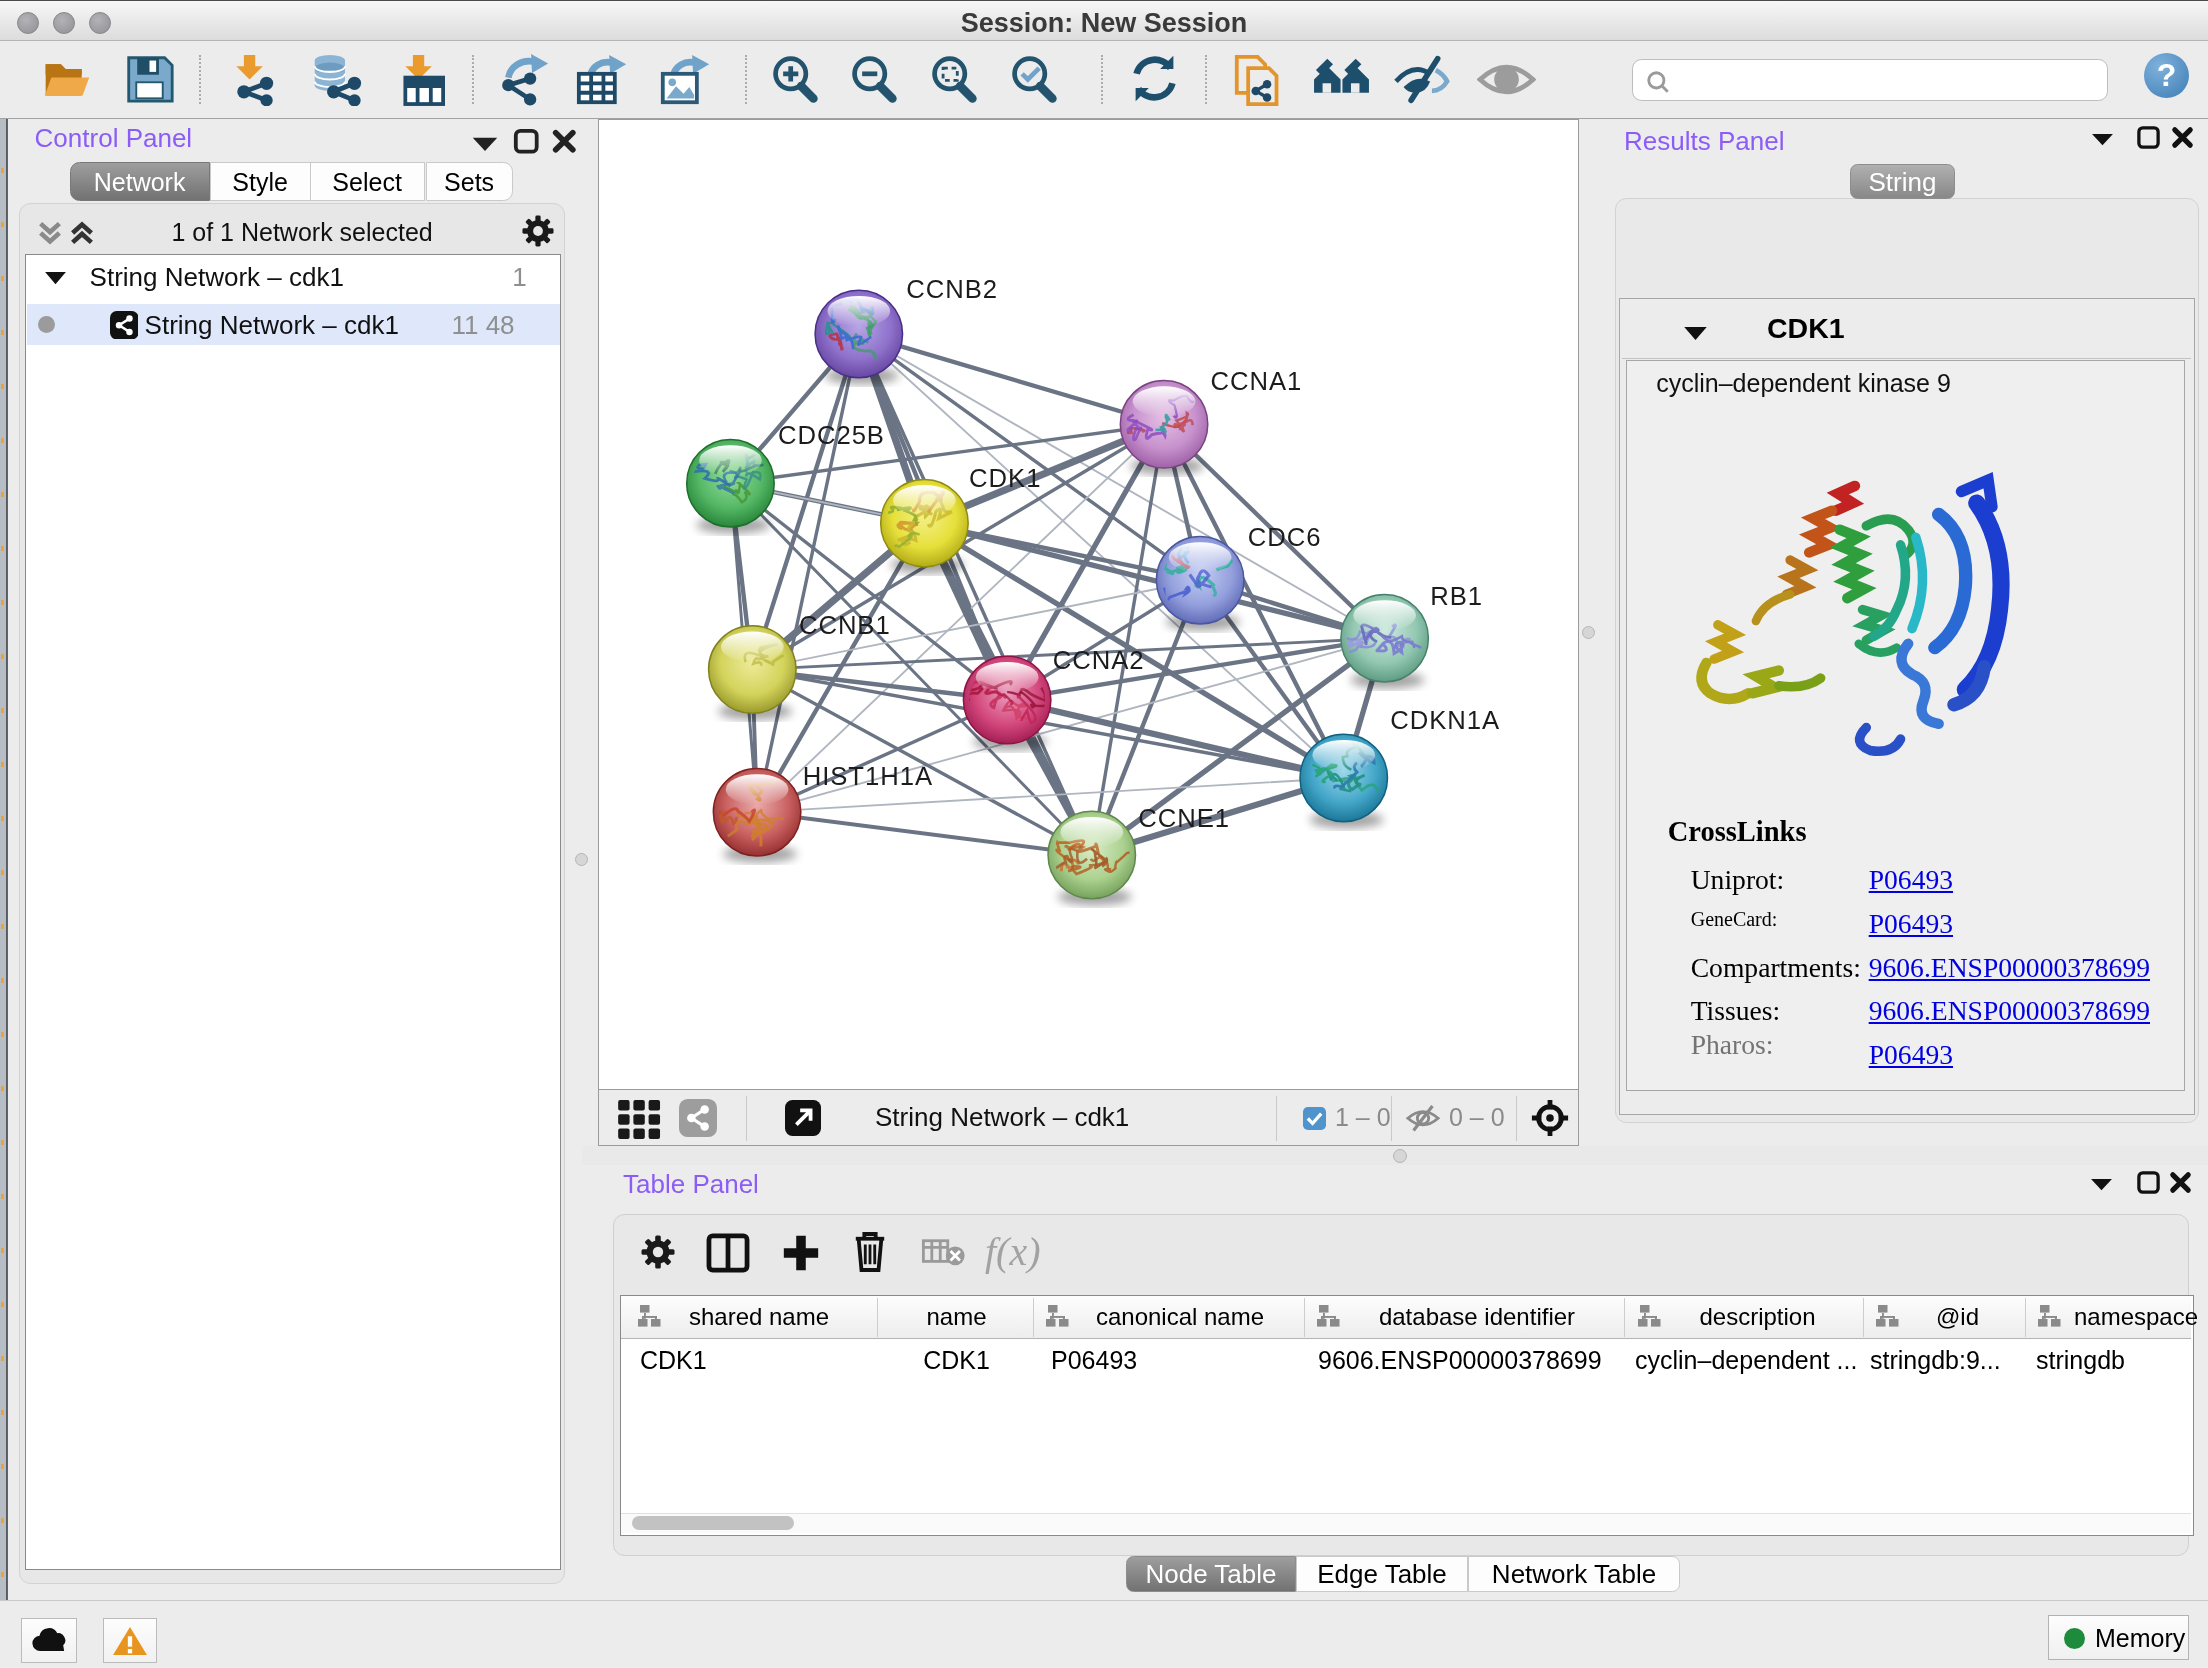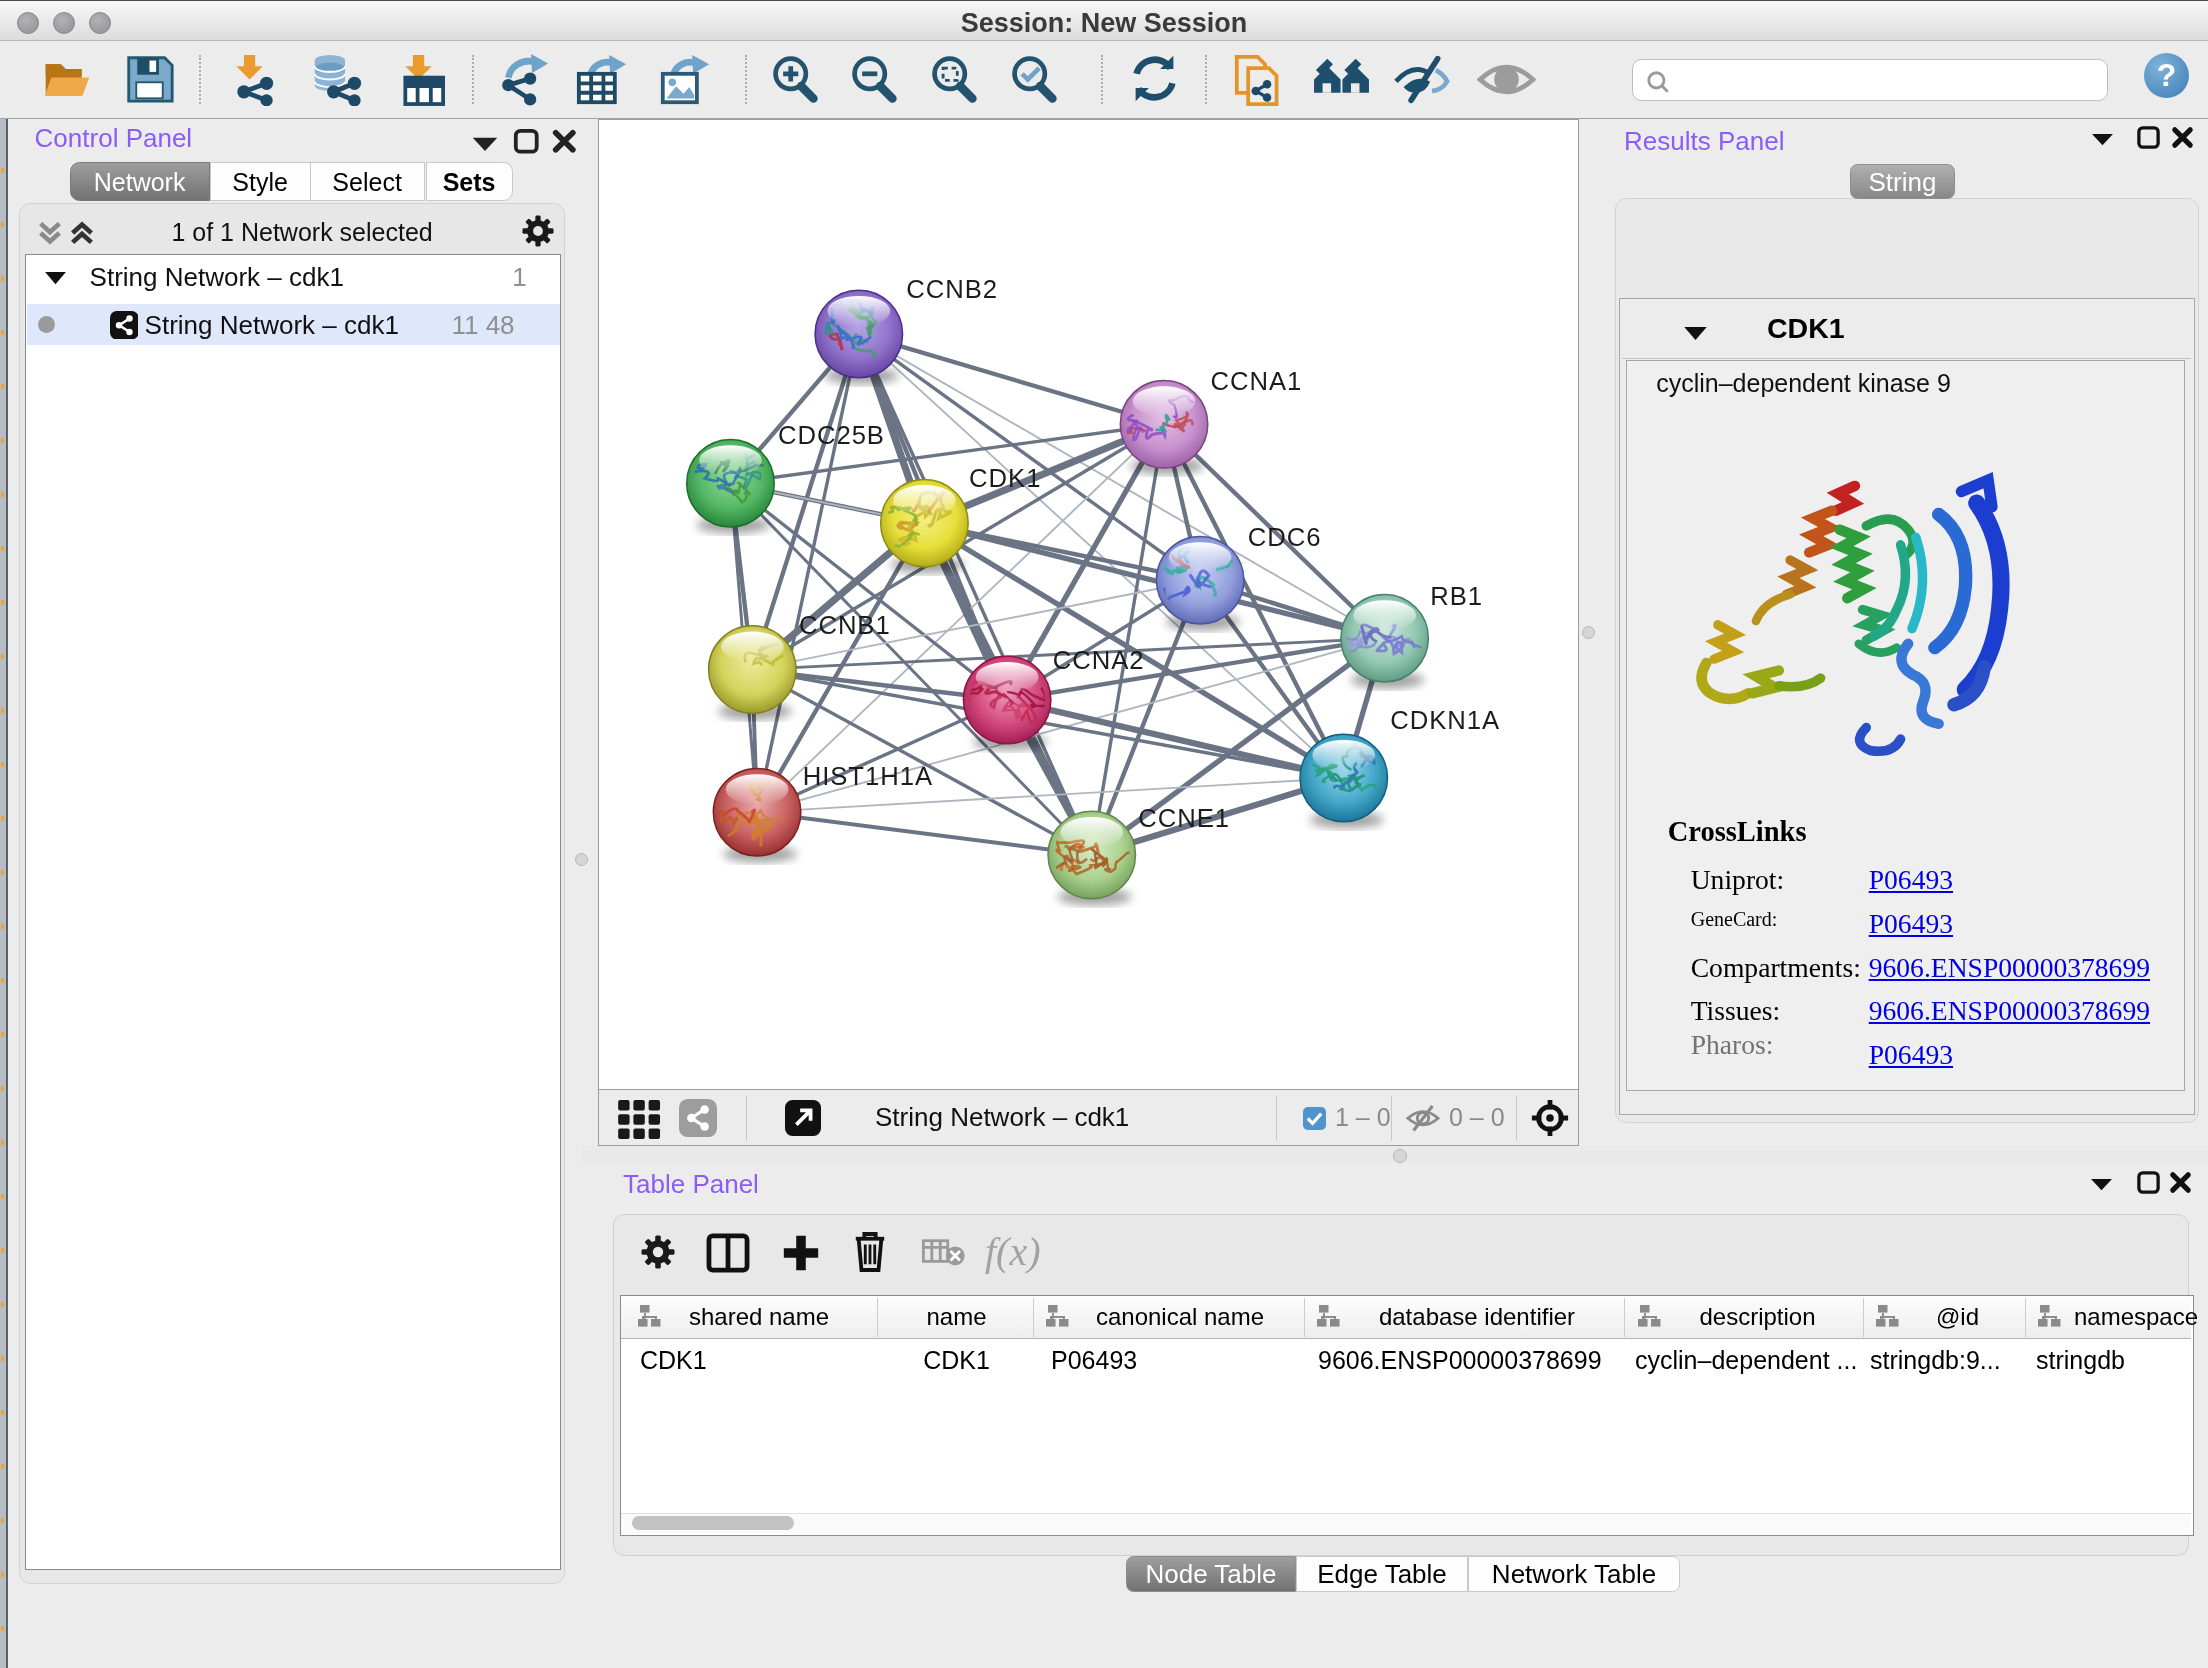--- a/index.html
+++ b/index.html
@@ -224,21 +224,21 @@
     <svg class="abs" style="left:504px; top:7.6px;" width="28.5" height="28.5" viewBox="0 0 30 30">
         <rect x="4" y="4" width="22" height="22" rx="5" fill="none" stroke="#222" stroke-width="4"></rect>
       </svg>
     <svg class="abs" style="left:542px; top:7.6px;" width="28.5" height="28.5" viewBox="0 0 30 30">
         <path d="M6 6 L24 24 M24 6 L6 24" stroke="#222" stroke-width="6" stroke-linecap="round"></path>
       </svg>
 
     <div class="tab tabsel" style="left:62px; width:140px; border-radius:9.5px 0 0 9.5px;">Network</div>
     <div class="tab" style="left:202px; width:101px;">Style</div>
     <div class="tab" style="left:302px; width:115px;">Select</div>
-    <div class="tab" style="left:418px; width:87px; border-radius:0 9.5px 9.5px 0;font-weight:bold;">Sets</div>
+    <div class="tab" style="left:418px; width:87px; border-radius:0 9.5px 9.5px 0;">Sets</div>
 
     <div class="abs" style="left:11.4px; top:84px; width:546px; height:1381px; background:#e7e7e7; border:1px solid #d2d2d2; border-radius:11.4px;"></div>
 
     <svg class="abs" style="left:27px; top:99px;" width="30" height="30" viewBox="0 0 32 32">
         <path d="M6 6 l10 9 10 -9 M6 16 l10 9 10 -9" fill="none" stroke="#8a8a8a" stroke-width="5"></path>
       </svg>
     <svg class="abs" style="left:59px; top:99px;" width="30" height="30" viewBox="0 0 32 32">
         <path d="M6 26 l10 -9 10 9 M6 16 l10 -9 10 9" fill="none" stroke="#333" stroke-width="5"></path>
       </svg>
     <div class="abs" style="left:114px; top:99px; width:361px; text-align:center; font-size:25px; color:#111;">1 of 1 Network selected</div>
@@ -814,14 +814,33 @@
 
       <div class="abs" style="left:0px; top:217px; width:1570px; height:20px; background:#fafafa; border-top:1px solid #e0e0e0;"></div>
       <div class="abs" style="left:11.4px; top:220px; width:162px; height:14.3px; background:#c2c2c2; border-radius:7.6px;"></div>
     </div>
 
     <div class="abs" style="left:544px; top:391px; width:170px; height:36px; background:linear-gradient(#9e9e9e,#727272); border:1px solid #8d8d8d; border-radius:7.6px 0 0 7.6px; color:#fff; font-size:26px; text-align:center; line-height:35px;">Node Table</div>
     <div class="abs" style="left:714px; top:391px; width:172px; height:36px; background:#fdfdfd; border:1px solid #c9c9c9; color:#000; font-size:26px; text-align:center; line-height:35px;">Edge Table</div>
     <div class="abs" style="left:886px; top:391px; width:212px; height:36px; background:#fdfdfd; border:1px solid #c9c9c9; border-radius:0 7.6px 7.6px 0; color:#000; font-size:26px; text-align:center; line-height:35px;">Network Table</div>
   </div>
 
+  <div id="bottombar" class="abs" style="left:0; top:1600px; width:2208px; height:68px; background:#ececec; border-top:1.9px solid #cacaca;">
+    <div class="abs" style="left:21px; top:17px; width:56px; height:45px; background:linear-gradient(#fdfdfd,#f1f1f1); border:1.9px solid #bbb;">
+      <svg style="position:absolute;left:8.6px;top:8.6px;" width="36" height="25" viewBox="0 0 38 26">
+        <path d="M10 24 a8 8 0 0 1 -1 -16 a10 10 0 0 1 19 -2 a7 7 0 0 1 6 12 l1 6 z" fill="#111"></path>
+        <circle cx="29" cy="10" r="5" fill="#111"></circle>
+      </svg>
+    </div>
+    <div class="abs" style="left:103px; top:17px; width:54px; height:45px; background:linear-gradient(#fdfdfd,#f1f1f1); border:1.9px solid #bbb;">
+      <svg style="position:absolute;left:7.6px;top:5.7px;" width="36" height="32" viewBox="0 0 38 34">
+        <path d="M19 2 L37 32 H1 z" fill="#e8951f"></path>
+        <rect x="16.7" y="12" width="4.6" height="11" fill="#fff"></rect>
+        <rect x="16.7" y="25.5" width="4.6" height="4.6" fill="#fff"></rect>
+      </svg>
+    </div>
+    <div class="abs" style="left:2048px; top:14.3px; width:141px; height:45px; background:linear-gradient(#fdfdfd,#f0f0f0); border:1.9px solid #b3b3b3;">
+      <div class="abs" style="left:15px; top:11.4px; width:21px; height:21px; border-radius:50%; background:#1e8a3c;"></div>
+      <div class="abs" style="left:46px; top:7.6px; font-size:25px; color:#000;">Memory</div>
+    </div>
+  </div>
 </div>
 
 
 </body></html>

